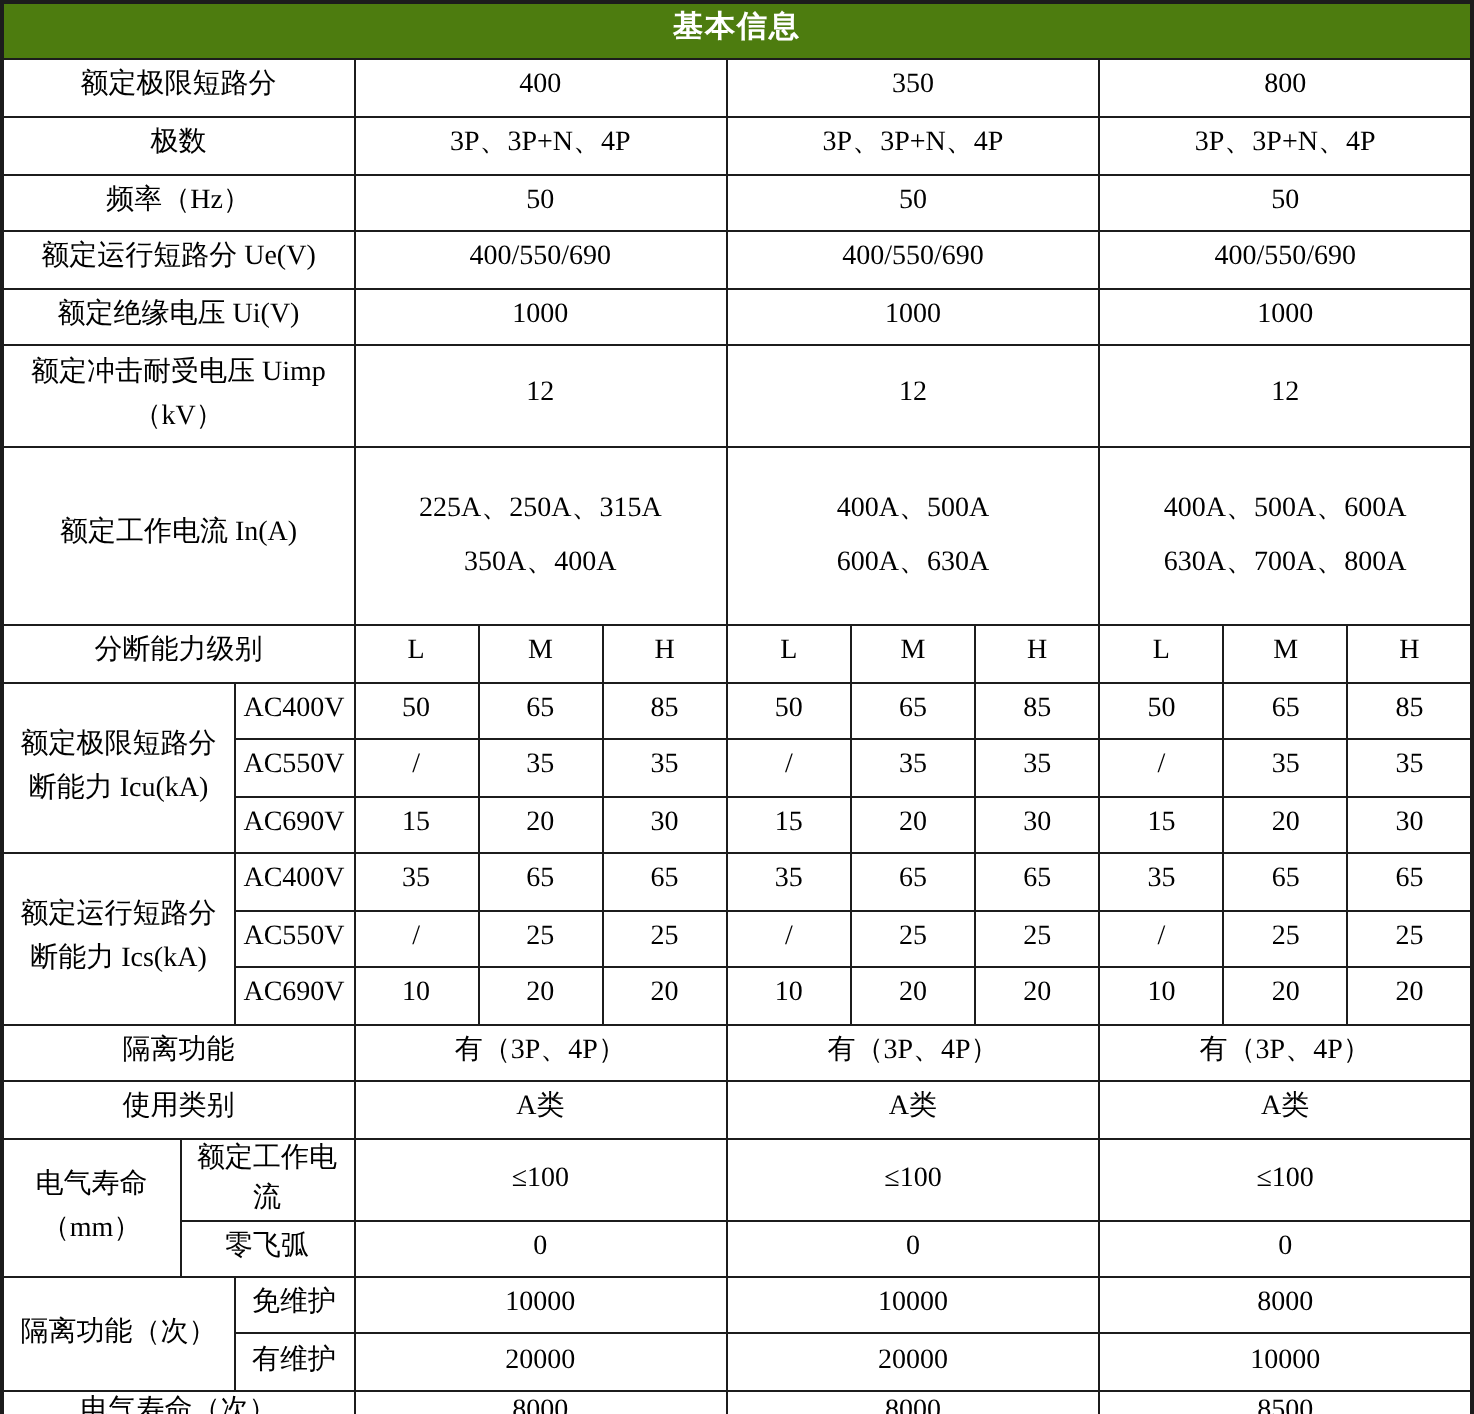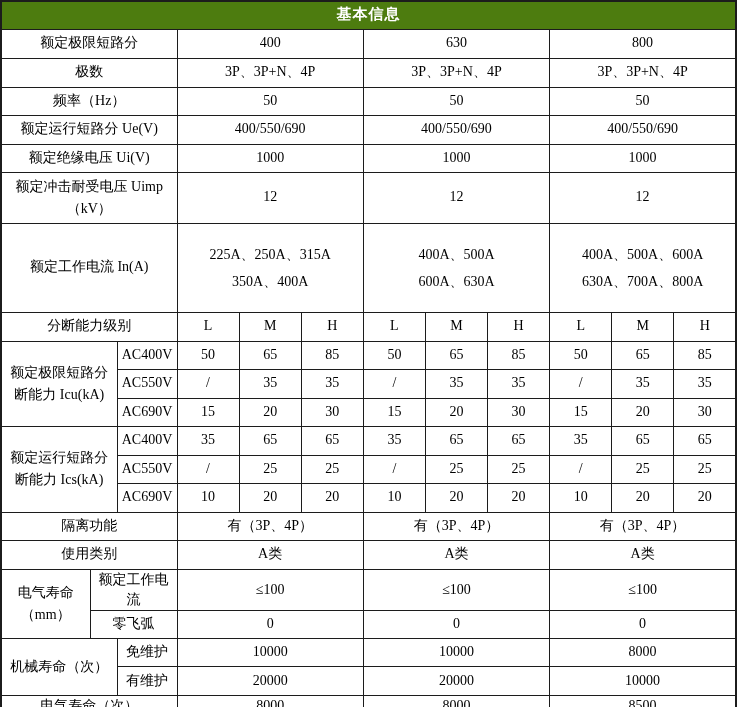--- a/index.html
+++ b/index.html
@@ -57,21 +57,21 @@
   </colgroup>
 
   <tbody>
         <tr class="h28">
     <td colspan="12" class="title-cell" style="background: #4d7c0f; color: rgb(255, 255, 255);">基本信息</td>
   </tr>
 
   <tr class="h29">
     <td colspan="3">额定极限短路分</td>
     <td colspan="3">400</td>
-    <td colspan="3">630</td>
+    <td colspan="3">350</td>
     <td colspan="3">800</td>
   </tr>
 
   <tr class="h29">
     <td colspan="3">极数</td>
     <td colspan="3">3P、3P+N、4P</td>
     <td colspan="3">3P、3P+N、4P</td>
     <td colspan="3">3P、3P+N、4P</td>
   </tr>
 
@@ -242,21 +242,21 @@
     <td colspan="3">≤100</td>
   </tr>
   <tr class="h28">
     <td colspan="2">零飞弧</td>
     <td colspan="3">0</td>
     <td colspan="3">0</td>
     <td colspan="3">0</td>
   </tr>
 
   <tr class="h28">
-    <td colspan="2" rowspan="2">机械寿命（次）</td>
+    <td colspan="2" rowspan="2">隔离功能（次）</td>
     <td>免维护</td>
     <td colspan="3">10000</td>
     <td colspan="3">10000</td>
     <td colspan="3">8000</td>
   </tr>
   <tr class="h29">
     <td>有维护</td>
     <td colspan="3">20000</td>
     <td colspan="3">20000</td>
     <td colspan="3">10000</td>

